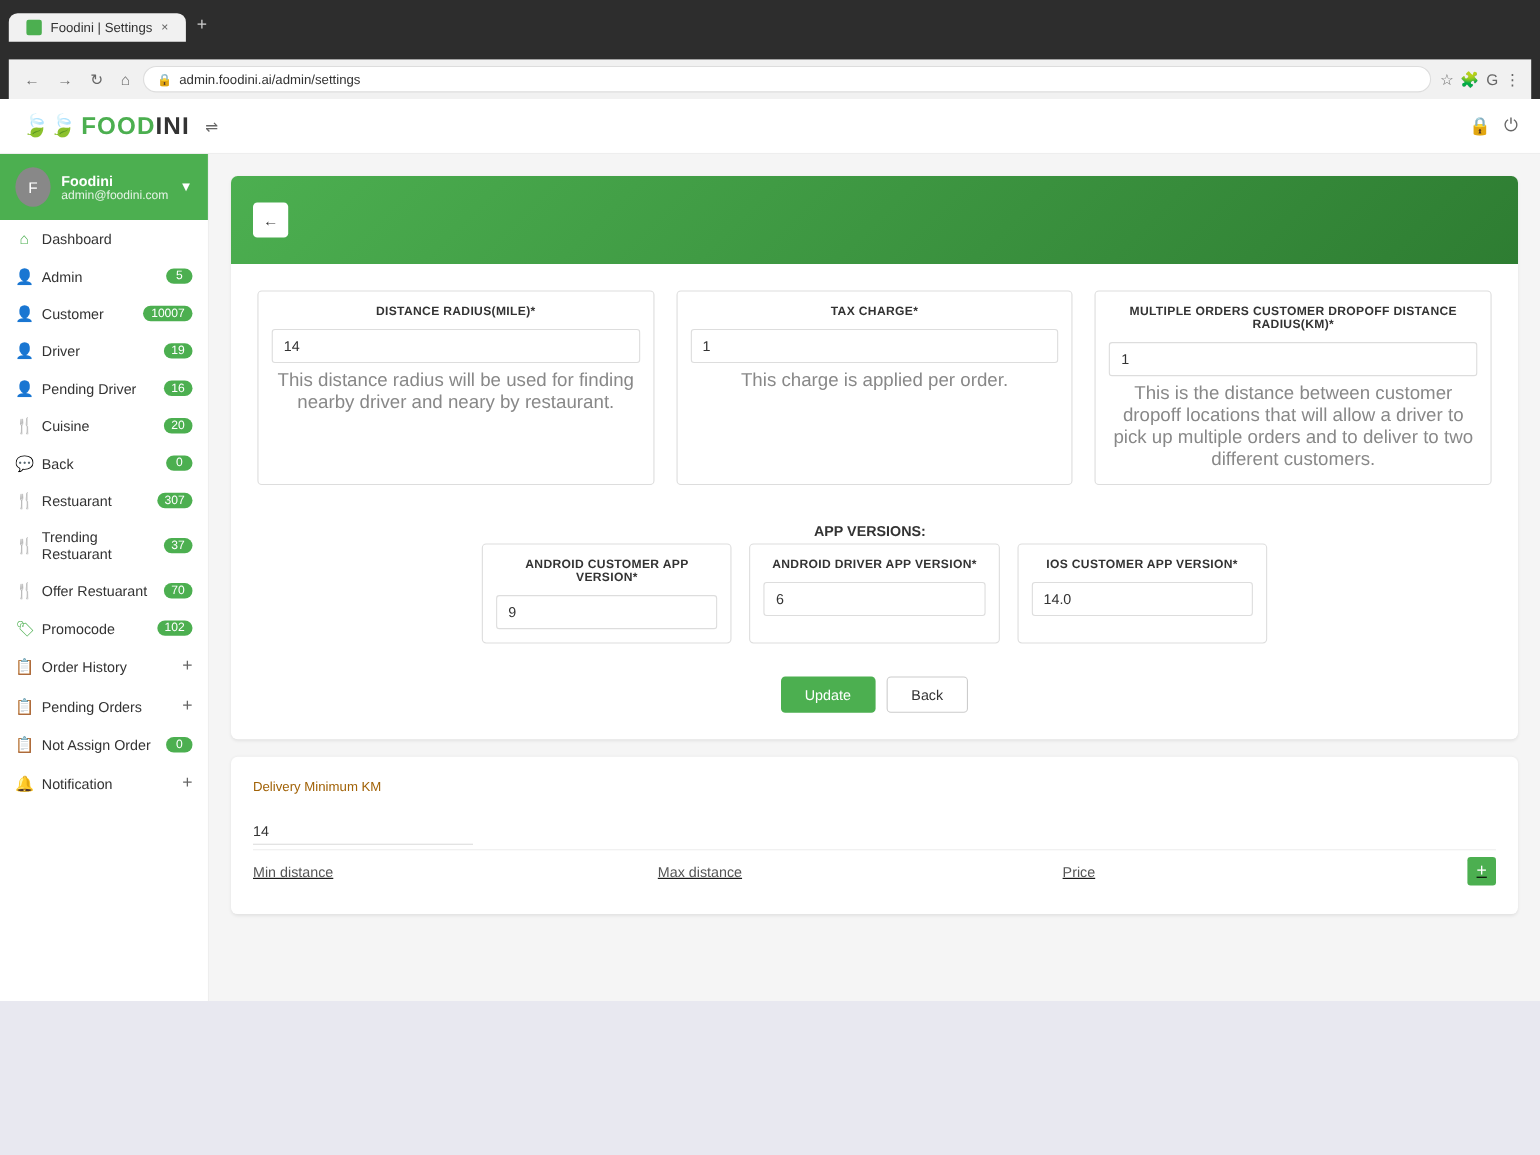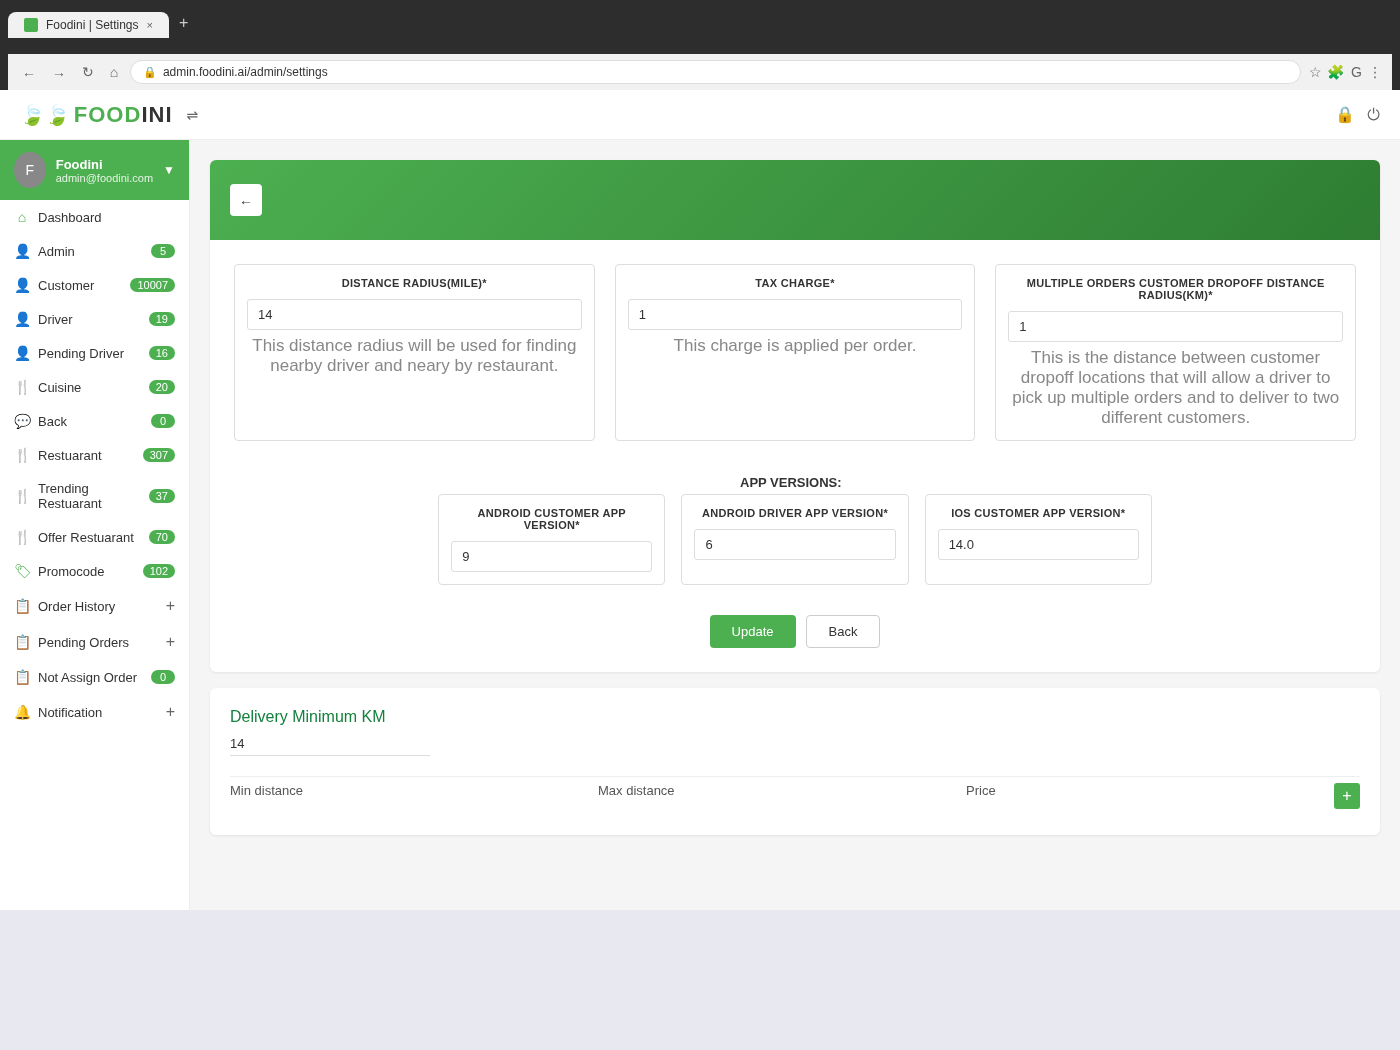--- a/index.html
+++ b/index.html
@@ -71,23 +71,23 @@
     .app-versions-fields { display: flex; gap: 16px; flex: 1; }
 
     
     .action-row { display: flex; justify-content: center; gap: 10px; padding-top: 10px; }
     .btn-update { background: #4CAF50; color: white; border: none; border-radius: 4px; padding: 8px 22px; font-size: 13px; cursor: pointer; }
     .btn-back { background: white; color: #333; border: 1px solid #ccc; border-radius: 4px; padding: 8px 22px; font-size: 13px; cursor: pointer; }
 
     
     .delivery-card { background: white; border-radius: 6px; box-shadow: 0 1px 3px rgba(0,0,0,0.08); padding: 20px; }
     .delivery-card-title { font-size: 16px; font-weight: bold; color: #333; margin-bottom: 16px; }
-    .delivery-min-label { font-size: 16px; color: #15803d; margin-bottom: 6px; }
+    .delivery-min-label { font-size: 12px; color: #a16207; margin-bottom: 22px; }
     .delivery-min-input { border: none; border-bottom: 1px solid #ddd; padding: 4px 0; font-size: 13px; width: 200px; color: #333; outline: none; }
-    .delivery-table-header { display: flex; margin-top: 20px; padding: 6px 0; border-top: 1px solid #eee; }
+    .delivery-table-header { display: flex; align-items: center; margin-top: 4px; padding: 6px 0; border-top: 1px solid #eee; text-decoration: underline; }
     .delivery-col { flex: 1; font-size: 13px; color: #555; font-weight: 500; }
     .add-btn { background: #4CAF50; color: white; border: none; border-radius: 3px; width: 26px; height: 26px; cursor: pointer; font-size: 16px; display: flex; align-items: center; justify-content: center; }
 
     
     .sidebar-scroll { max-height: 570px; overflow-y: auto; }
   </style>
 </head>
 <body>
 
 <div class="browser-chrome">

